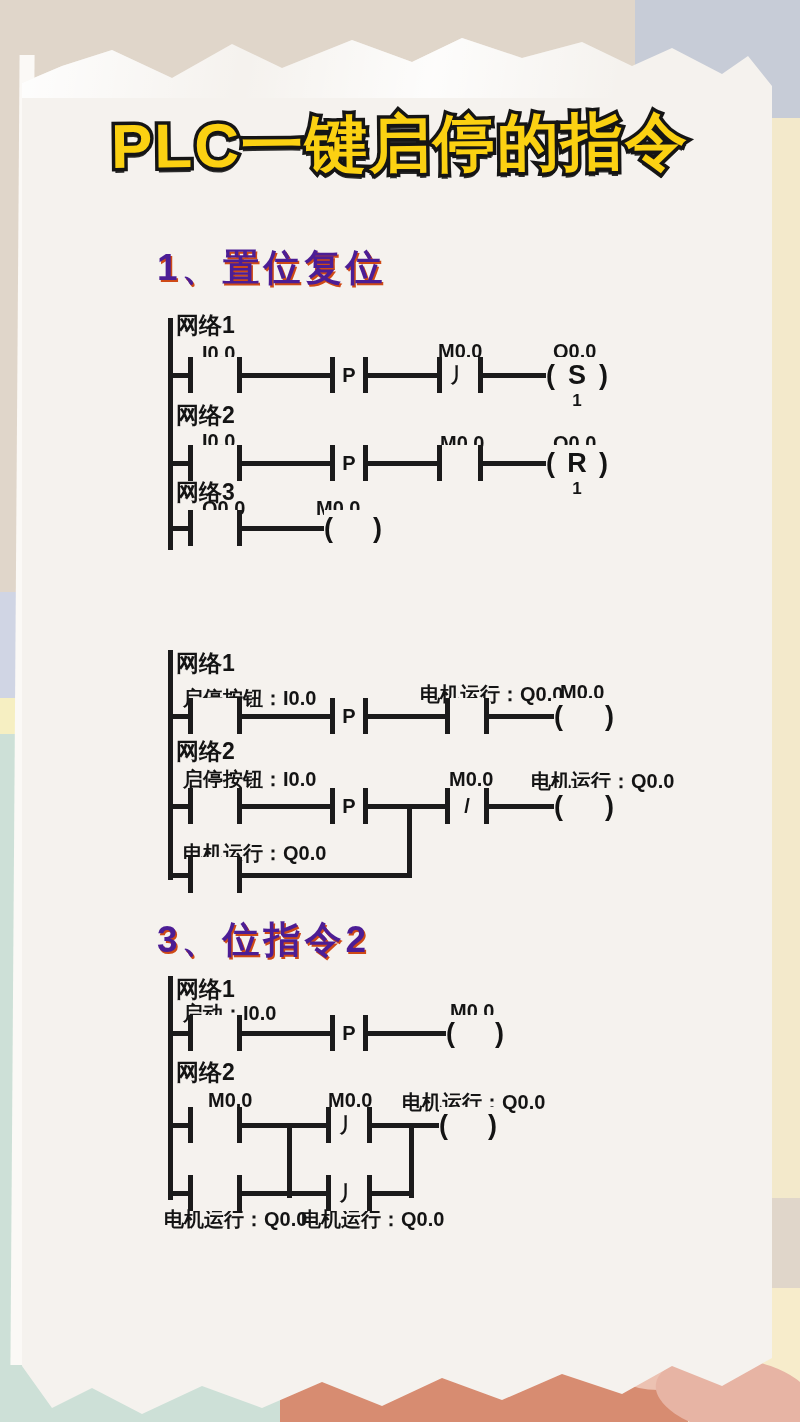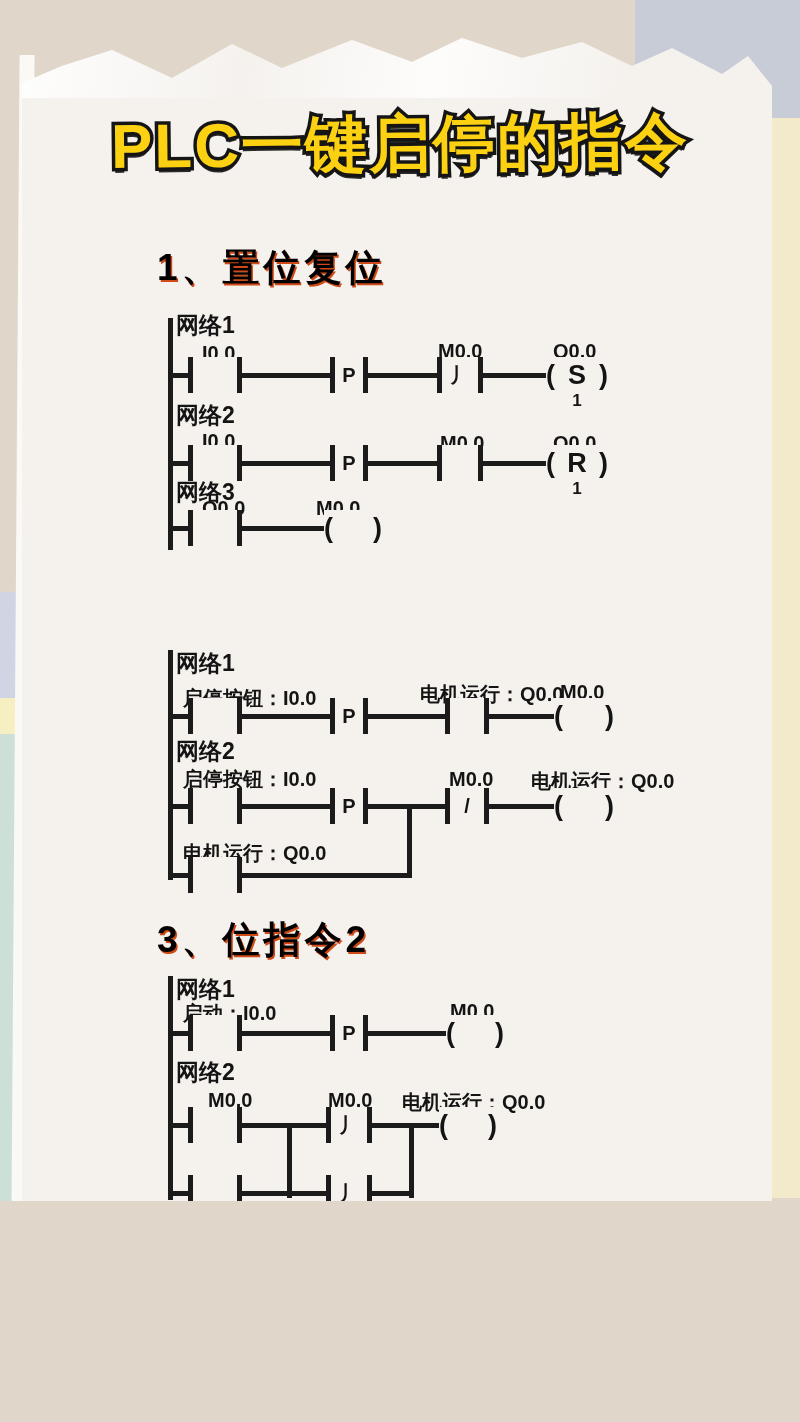--- a/index.html
+++ b/index.html
@@ -1,17 +1,17 @@
 <!DOCTYPE html>
 <html><head>
 <meta charset="utf-8">
 <style>
   :root{ --paper:#f5f2ee; --ink:#1b1b1b; }
   html,body{margin:0;padding:0;background:#e0d6ca;}
-  .canvas{position:relative;width:800px;height:1201px;overflow:hidden;
+  .canvas{position:relative;width:800px;height:1422px;overflow:hidden;
           font-family:"Liberation Sans","DejaVu Sans",sans-serif;}
   
   .patch{position:absolute;}
   .bg-base{left:0;top:0;width:800px;height:1422px;background:#e0d6ca;}
   .bg-topright{left:635px;top:0;width:165px;height:150px;background:#c7ccd7;}
   .bg-right-strip{left:758px;top:118px;width:42px;height:1080px;background:#f3e9cb;}
   .bg-left-lav{left:0;top:592px;width:30px;height:155px;background:#d0d5e4;}
   .bg-left-yellow{left:0;top:698px;width:17px;height:44px;background:#f6efc2;}
   .bg-left-teal{left:0;top:734px;width:30px;height:690px;background:#cde0d7;}
   .bg-bottom-teal{left:0;top:1348px;width:300px;height:74px;background:#cde0d7;}
@@ -28,21 +28,21 @@
       360px 1378px,300px 1354px,240px 1380px,180px 1358px,120px 1386px,70px 1360px,30px 1380px,0px 1338px);}
   .paper-hi{position:absolute;left:22px;top:28px;width:750px;height:70px;z-index:2;background:
      linear-gradient(100deg,rgba(255,255,255,.9) 0%,rgba(255,255,255,0) 30%,rgba(255,255,255,.8) 55%,rgba(255,255,255,0) 80%);
      clip-path:polygon(0px 55px,40px 38px,90px 22px,150px 50px,210px 16px,260px 40px,330px 12px,390px 34px,440px 10px,500px 30px,560px 14px,610px 38px,650px 20px,700px 46px,726px 28px,750px 58px,750px 70px,0px 70px);}
   
   .title{position:absolute;left:0;right:0;top:102px;z-index:3;text-align:center;
     font-size:62px;font-weight:900;letter-spacing:2px;color:#fbd112;
     -webkit-text-stroke:7px #151515;paint-order:stroke fill;
     text-shadow:0 5px 0 rgba(21,21,21,.9);transform:rotate(-.6deg);}
   .sec-heading{position:absolute;left:157px;z-index:3;font-size:37px;font-weight:800;
-    letter-spacing:4px;color:#000000;text-shadow:1.5px 1.5px 0 #cf4a16;}
+    letter-spacing:4px;color:#4c1d95;text-shadow:1.5px 1.5px 0 #cf4a16;}
   .sh1{top:243px;} .sh2{top:588px;} .sh3{top:915px;}
   
   #diagram{position:absolute;left:0;top:0;width:800px;height:1422px;z-index:4;}
   #diagram .ln{position:absolute;background:var(--ink);}
   #diagram .netlbl{position:absolute;font-size:23px;font-weight:800;color:#141414;white-space:nowrap;}
   #diagram .siglbl{position:absolute;font-size:20px;font-weight:800;color:#141414;white-space:nowrap;}
   #diagram .contact{position:absolute;height:36px;background:var(--paper);
     border-left:5px solid var(--ink);border-right:5px solid var(--ink);
     display:flex;align-items:center;justify-content:center;}
   #diagram .contact span{font-size:20px;font-weight:800;color:#141414;}

